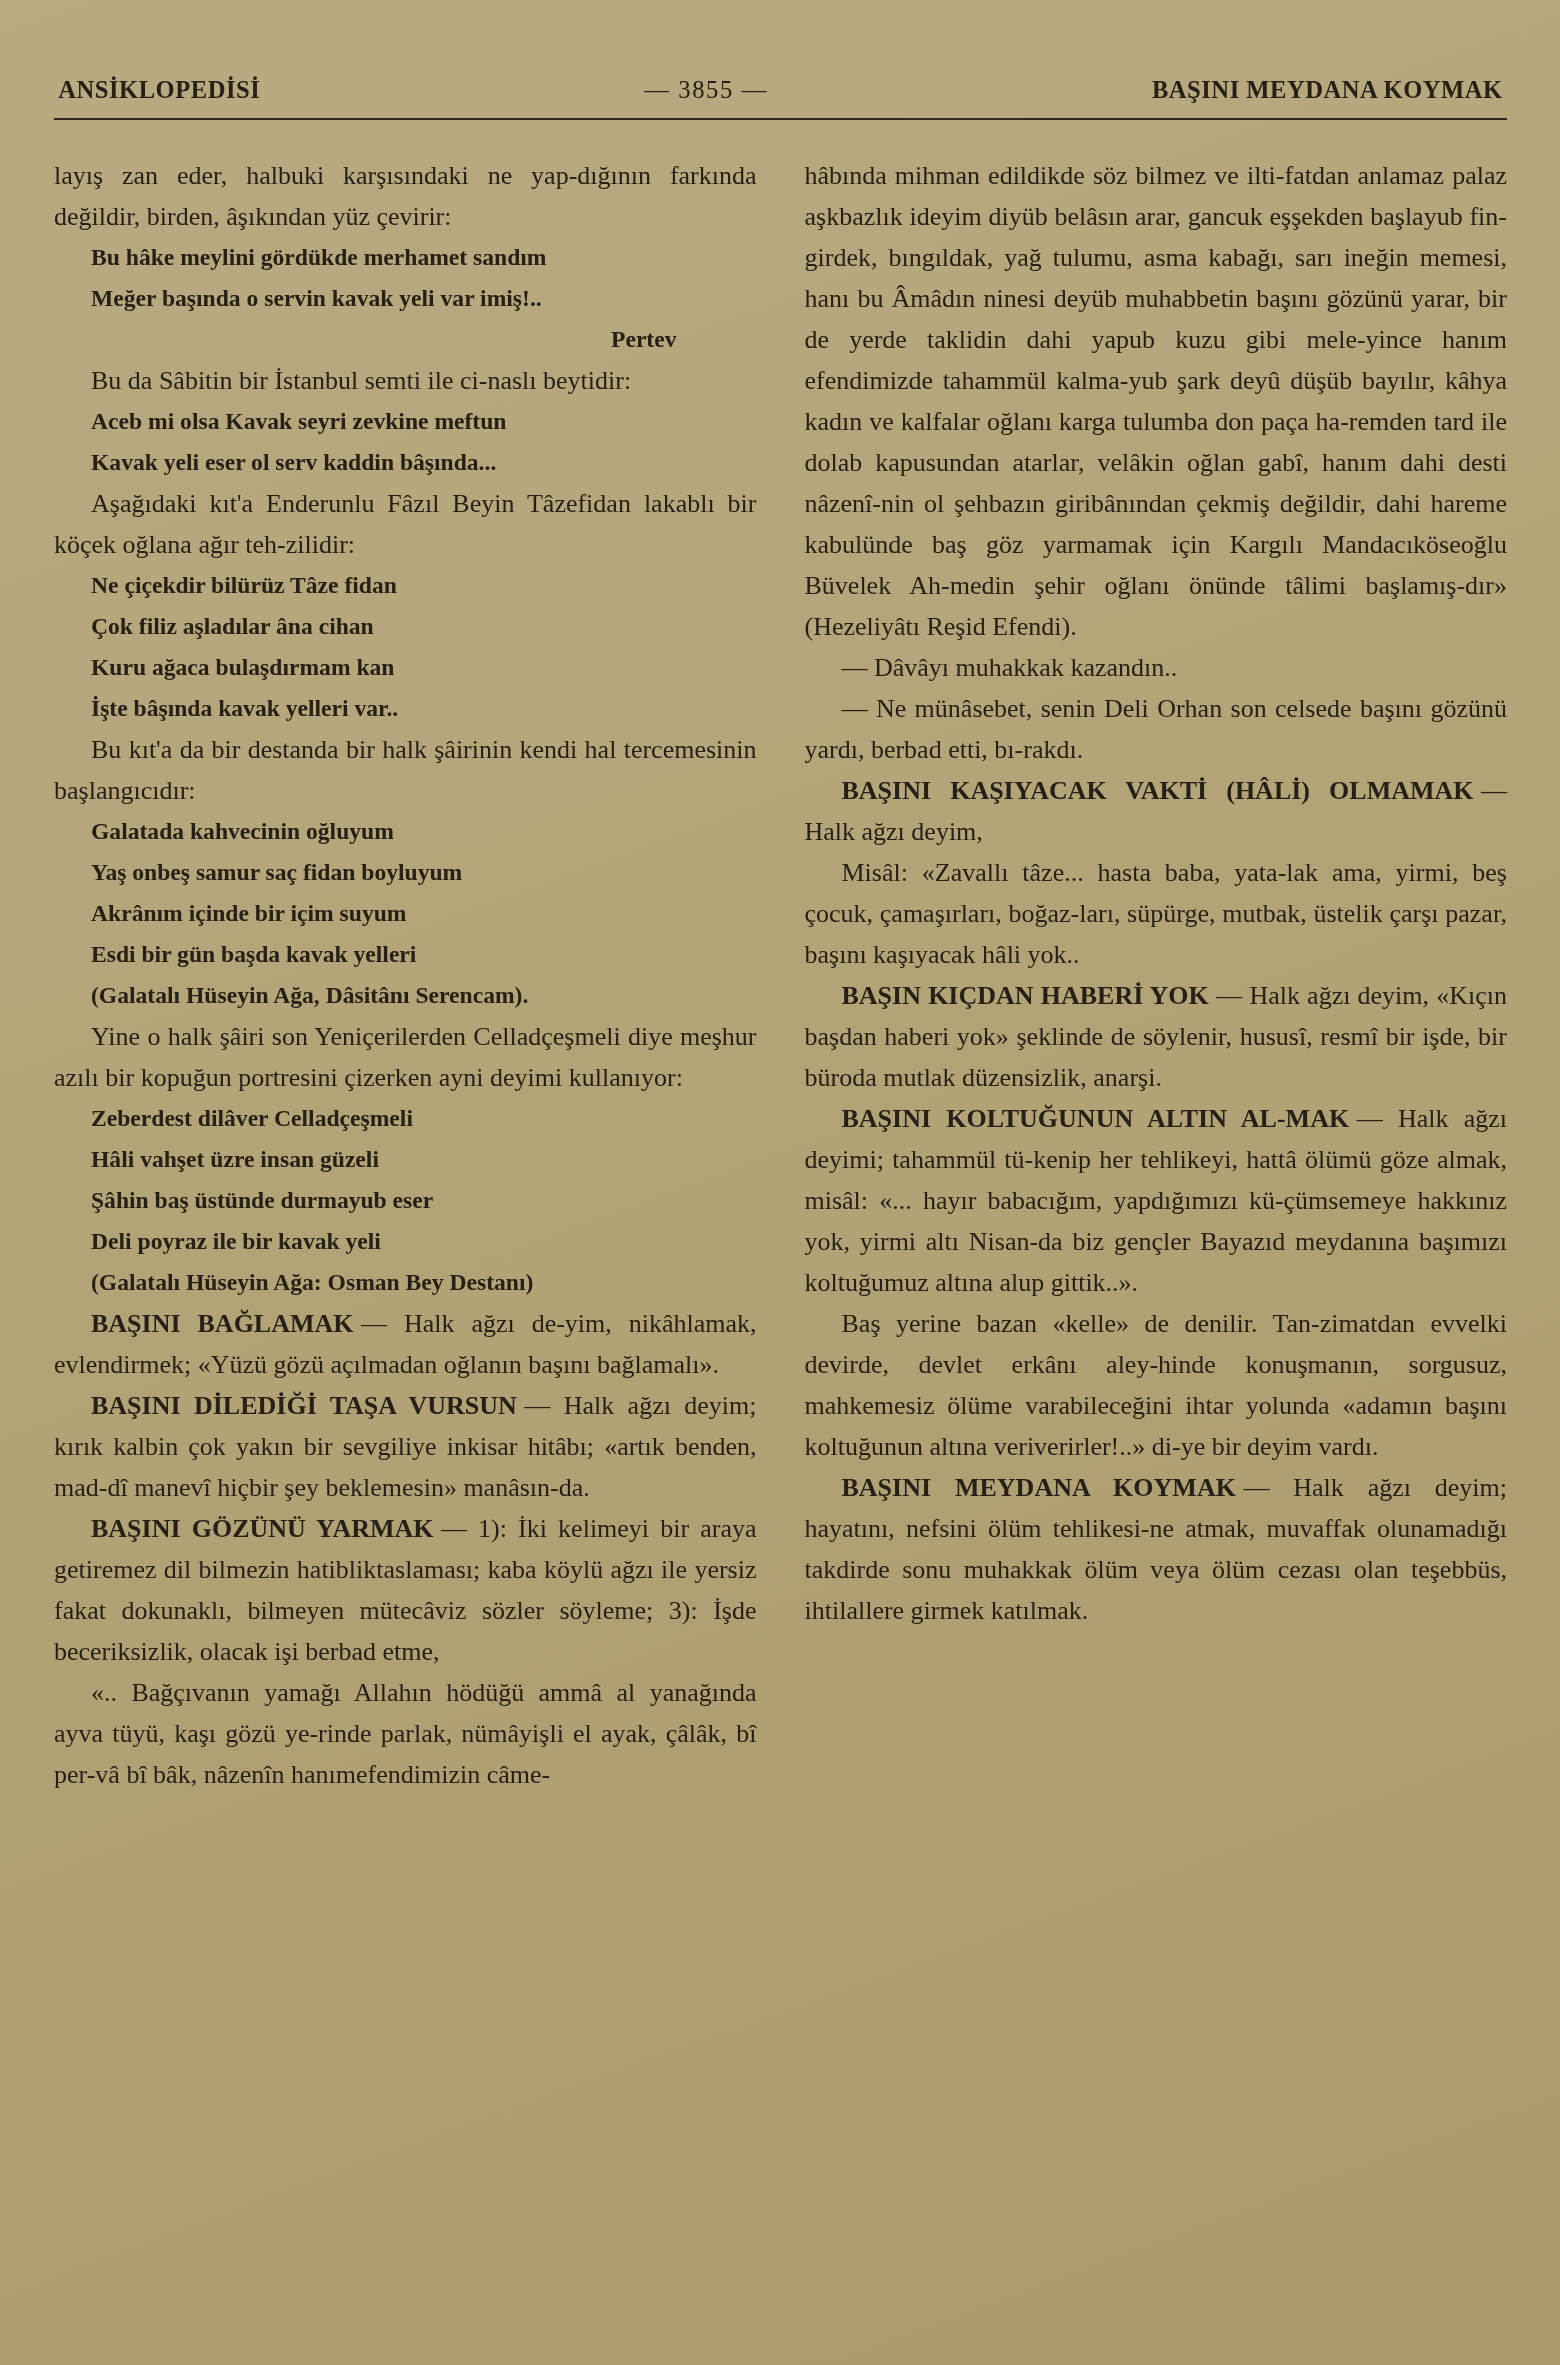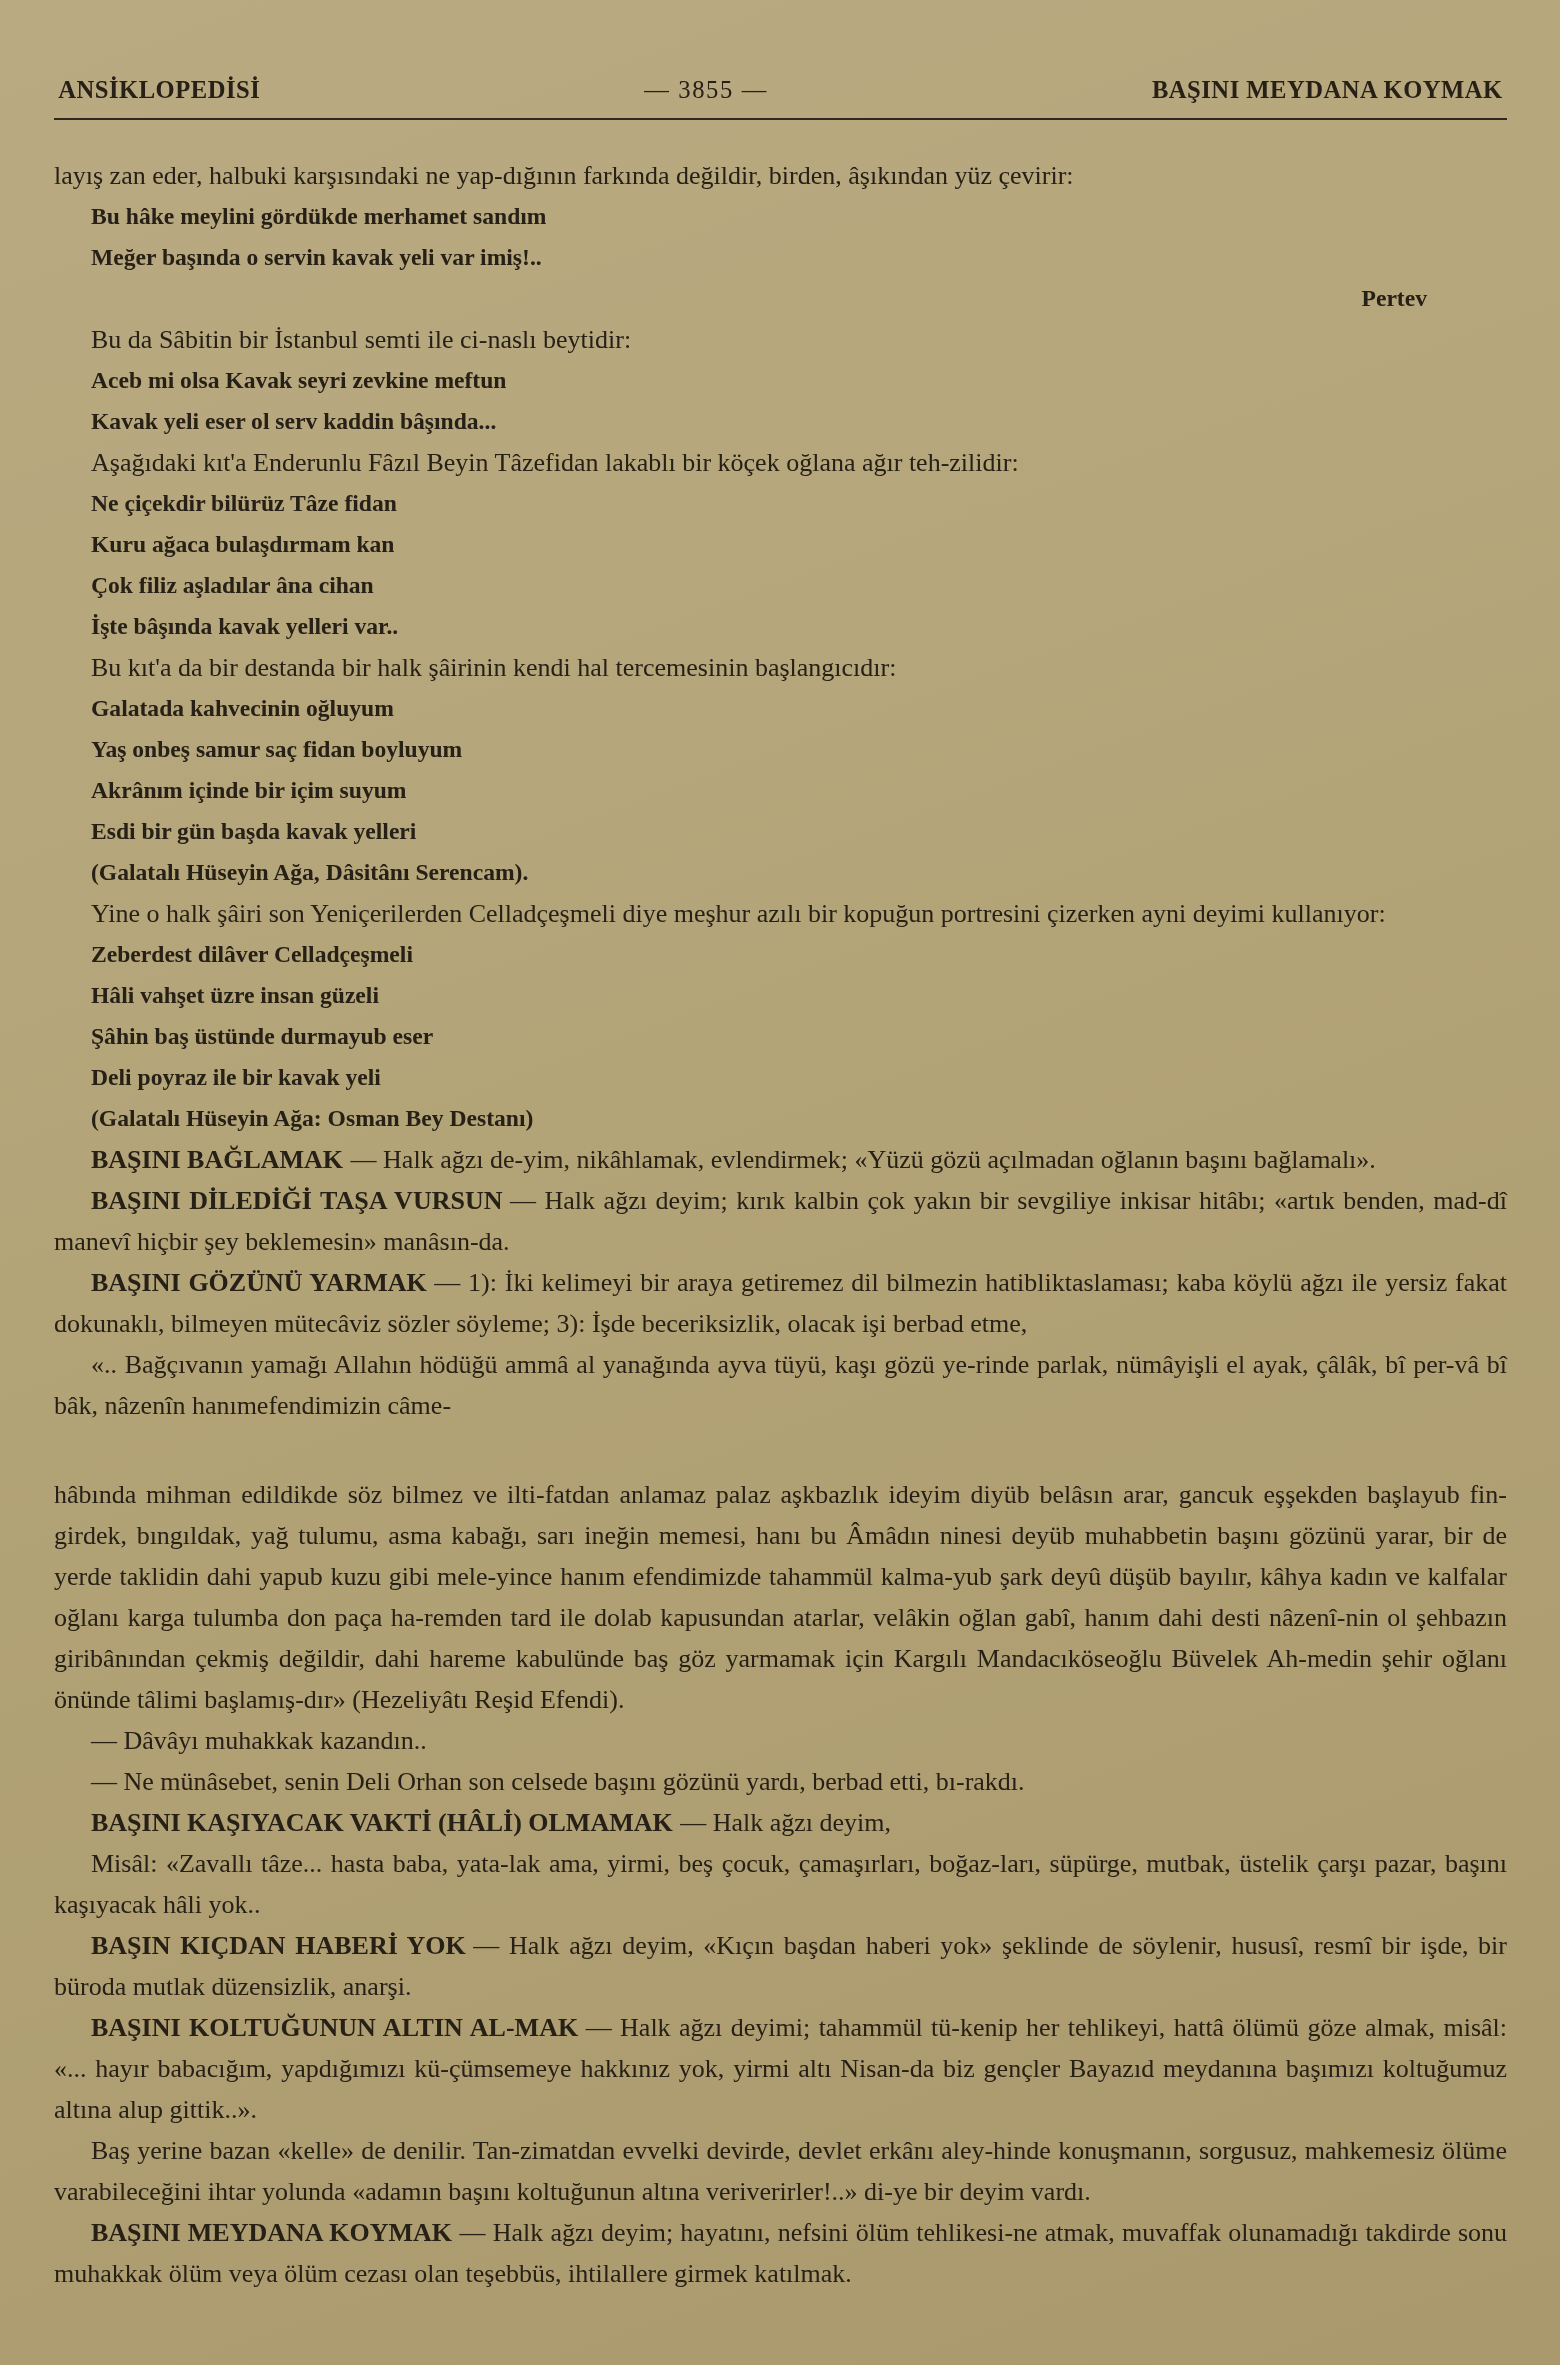--- a/index.html
+++ b/index.html
@@ -26,21 +26,21 @@
     justify-content:space-between;
     align-items:baseline;
     font-size:24.6px;
     padding:0 4.3px 14px 4.3px;
     letter-spacing:0.5px;
   }
   .header .hl{font-weight:bold;}
   .header .hc{font-weight:normal;letter-spacing:1.6px;}
   .header .hr{font-weight:bold;}
   .rule{height:2.1px;background:var(--rule);margin-bottom:35px;}
-  .columns{display:flex;gap:48px;flex-direction:column;}
+  .columns{display:flex;gap:48px;}
   .column{
     flex:1;
     font-size:26px;
     line-height:41px;
     text-align:justify;
   }
   p.para{margin:0;}
   p.indent{text-indent:37px;}
   .entry-head{font-weight:bold;margin-right:7.5px;}
   .verse{
@@ -76,22 +76,22 @@
         </div>
         <div class="cite">Pertev</div>
         <p class="para indent">Bu da Sâbitin bir İstanbul semti ile ci-naslı beytidir:</p>
         <div class="verse">
           <div class="verse-line">Aceb mi olsa Kavak seyri zevkine meftun</div>
           <div class="verse-line">Kavak yeli eser ol serv kaddin bâşında...</div>
         </div>
         <p class="para indent">Aşağıdaki kıt'a Enderunlu Fâzıl Beyin Tâzefidan lakablı bir köçek oğlana ağır teh-zilidir:</p>
         <div class="verse">
           <div class="verse-line">Ne çiçekdir bilürüz Tâze fidan</div>
+          <div class="verse-line">Çok filiz aşladılar âna cihan</div>
           <div class="verse-line">Kuru ağaca bulaşdırmam kan</div>
-          <div class="verse-line">Çok filiz aşladılar âna cihan</div>
           <div class="verse-line">İşte bâşında kavak yelleri var..</div>
         </div>
         <p class="para indent">Bu kıt'a da bir destanda bir halk şâirinin kendi hal tercemesinin başlangıcıdır:</p>
         <div class="verse">
           <div class="verse-line">Galatada kahvecinin oğluyum</div>
           <div class="verse-line">Yaş onbeş samur saç fidan boyluyum</div>
           <div class="verse-line">Akrânım içinde bir içim suyum</div>
           <div class="verse-line">Esdi bir gün başda kavak yelleri</div>
           <div class="verse-line">(Galatalı Hüseyin Ağa, Dâsitânı Serencam).</div>
         </div>

